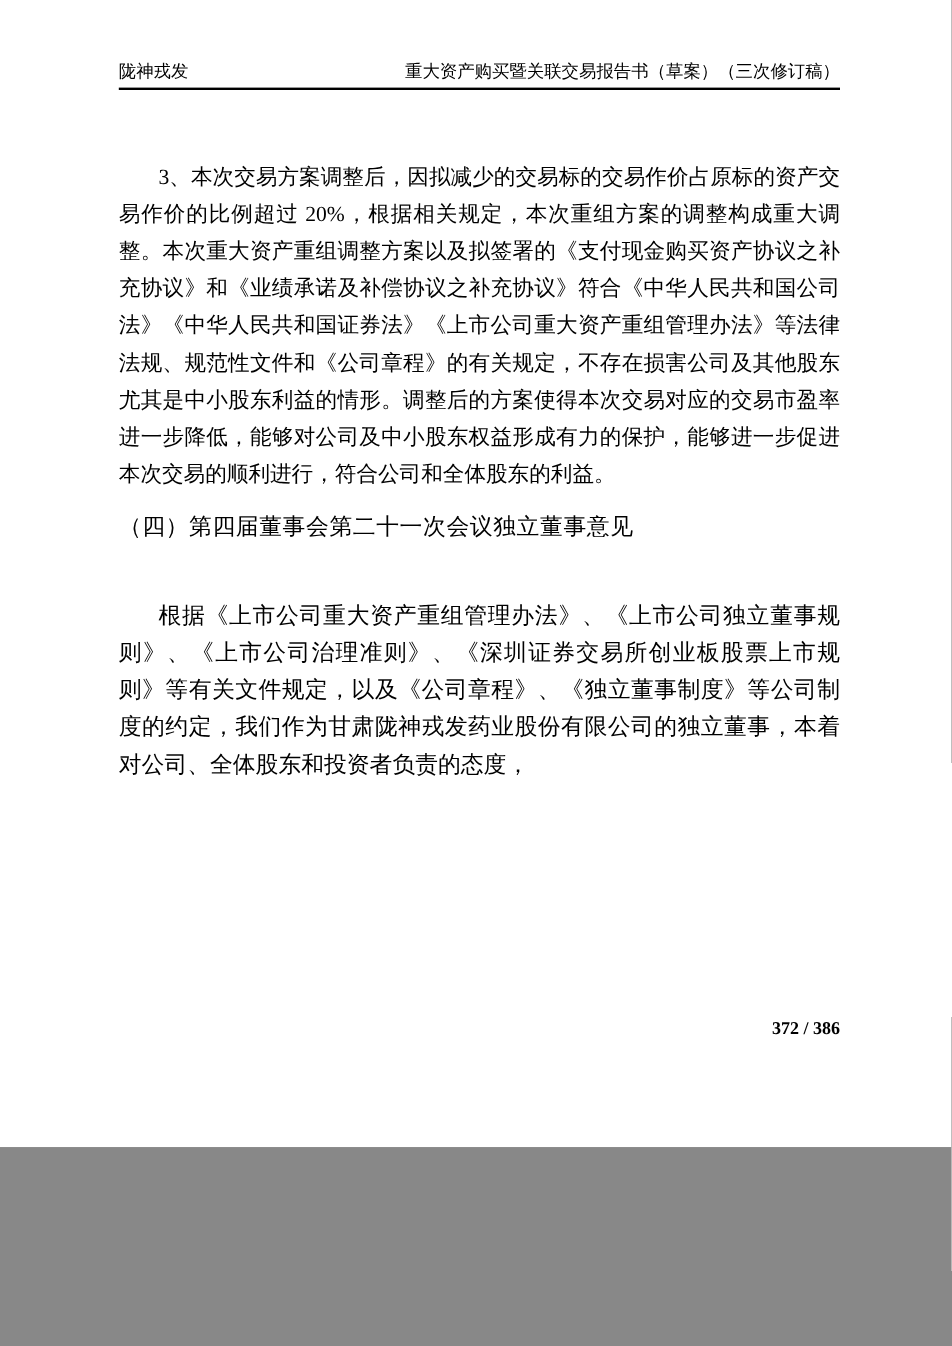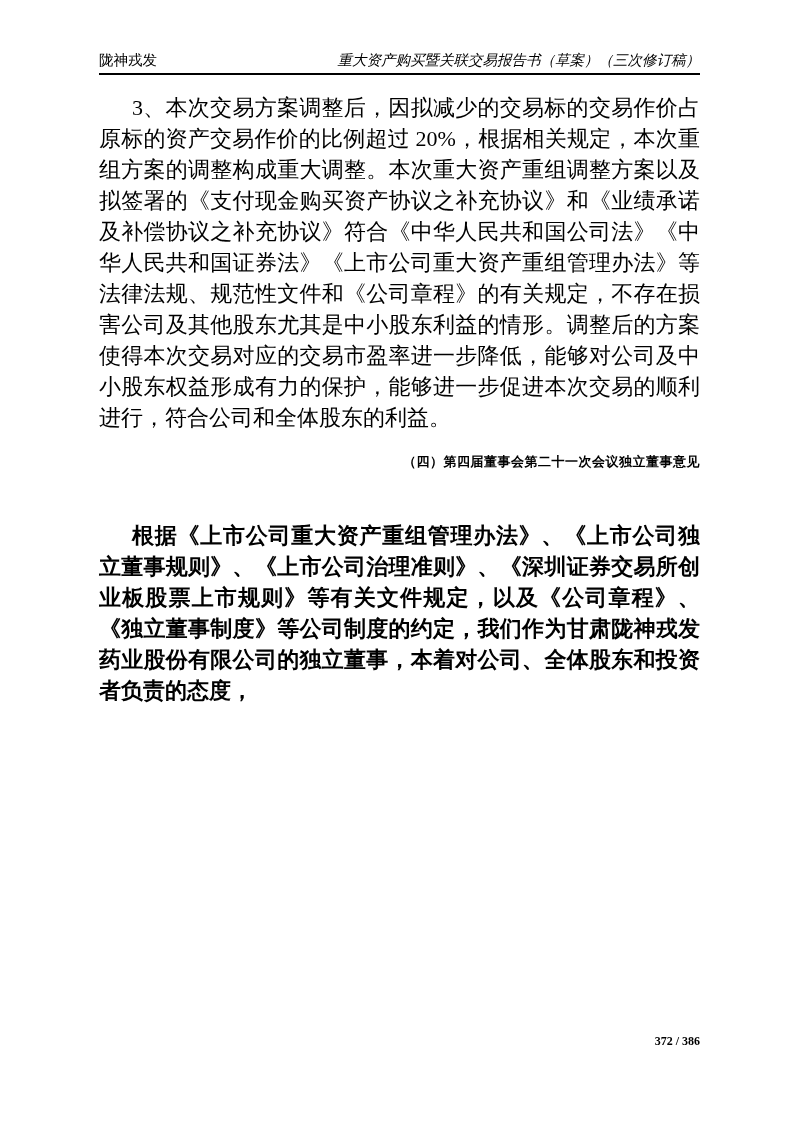--- a/index.html
+++ b/index.html
@@ -1,79 +1,79 @@
 <!DOCTYPE html>
 <html><head>
 <meta charset="utf-8">
 <style>
   * { margin: 0; padding: 0; box-sizing: border-box; }
   html, body { background: #888; }
   .page {
     position: relative;
     width: 793px;
-    height: 1122px;
+    height: 956px;
     margin: 0 auto;
     background: #ffffff;
     color: #000000;
     font-family: "Liberation Serif", "DejaVu Serif", serif;
     overflow: hidden;
   }
   .header {
     position: absolute;
     top: 50px;
     left: 99px;
     right: 93px;
     display: flex;
     justify-content: space-between;
     align-items: flex-end;
     font-size: 14.5px;
     line-height: 20px;
     border-bottom: 2px solid #000000;
     padding-bottom: 3px;
   }
   .header .h-left { white-space: nowrap; }
-  .header .h-right { white-space: nowrap; font-style: italic; }
+  .header .h-right { white-space: nowrap; }
   .content {
     position: absolute;
     top: 92px;
     left: 99px;
     right: 93px;
   }
   p.body-para {
-    font-size: 22px;
+    font-size: 18px;
     line-height: 31px;
     text-align: justify;
     text-indent: 33px;
     margin-bottom: 12px;
     word-break: break-all;
+    margin-top: 40px;
   }
   h2.section-heading {
-    font-size: 13px;
-    font-weight: bold;
+    font-size: 19px;
+    font-weight: normal;
     line-height: 25px;
     margin-top: 16px;
     margin-bottom: 13px;
     letter-spacing: 0.5px;
-    text-align: right;
   }
   p.bold-para {
-    font-size: 22px;
-    font-weight: bold;
+    font-size: 19px;
+    font-weight: normal;
     line-height: 31px;
     text-align: justify;
     text-indent: 33px;
     margin-bottom: 0;
     word-break: break-all;
     margin-top: 46px;
   }
   .footer {
     position: absolute;
     right: 93px;
-    bottom: 73px;
-    font-size: 12px;
+    bottom: 89px;
+    font-size: 15px;
     font-weight: bold;
   }
 </style>
 </head>
 <body>
 
 <div class="page">
 
   <div class="header">
     <span class="h-left">陇神戎发</span>

